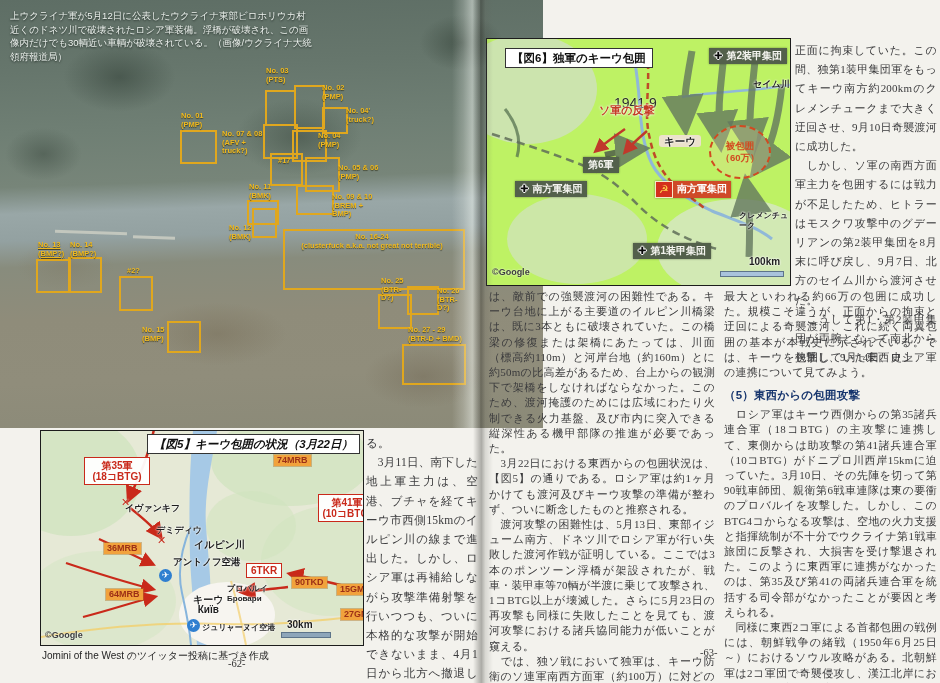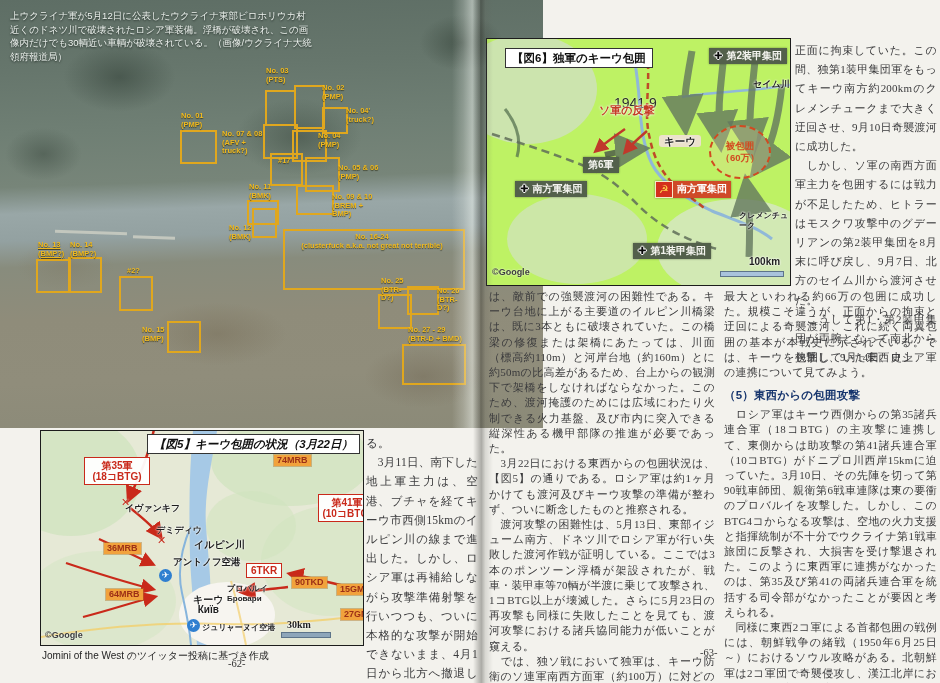--- a/index.html
+++ b/index.html
@@ -188,21 +188,21 @@
     <div class="olab" style="left:251px;top:146px;">90TKD</div>
     <div class="olab" style="left:296px;top:153px;">15GMRB</div>
     <div class="olab" style="left:65px;top:158px;">64MRB</div>
     <div class="mlab small" style="left:186px;top:153px;font-weight:bold;">プロバルイ
 Бровари</div>
     <div class="mlab" style="left:152px;top:164px;font-size:10px;text-align:center;">キーウ
 Київ</div>
     <div class="olab" style="left:300px;top:178px;">27GMRB</div>
     <div class="airport" style="left:146px;top:188px;">✈</div>
     <div class="mlab small" style="left:161px;top:192px;font-weight:bold;">ジュリャーヌイ空港</div>
-    <div class="mlab" style="left:246px;top:189px;font-size:10px;font-family:Liberation Serif, serif;">30km</div>
+    <div class="mlab" style="left:246px;top:189px;font-size:10px;">30km</div>
     <div class="scalebar" style="left:240px;top:201px;width:48px;"></div>
     <div class="googlemark" style="left:4px;top:199px;">©Google</div>
   </div>
 
   <div class="map m6" style="background:#bef264;">
     <svg class="layer" width="303" height="246" viewBox="0 0 303 246">
       <defs>
         <marker id="ga" markerWidth="6" markerHeight="6" refX="4" refY="3" orient="auto">
           <path d="M0,0 L6,3 L0,6 Z" fill="#64785f"></path>
         </marker>

